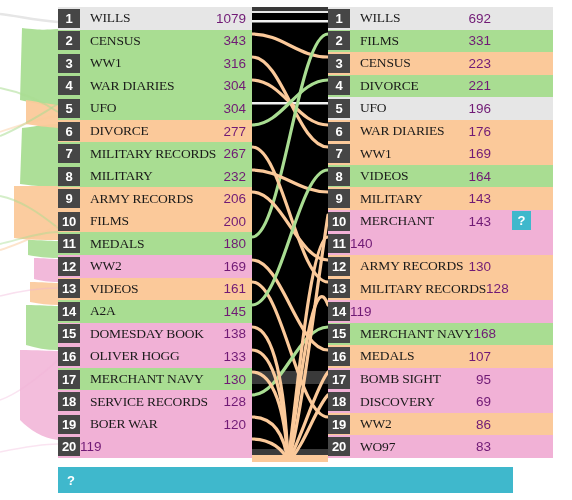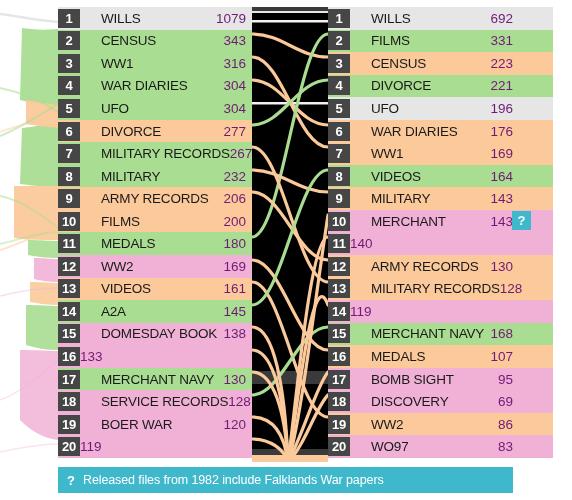--- a/index.html
+++ b/index.html
@@ -47,35 +47,35 @@
     font-size:13px;
     font-weight:700;
     display:flex;
     align-items:center;
     justify-content:center;
     letter-spacing:-0.3px;
     font-family:"Liberation Sans", sans-serif;
   }
   .label{
     flex:1;
-    padding-left:21px;
+    padding-left:10px;
     font-size:13.5px;
     color:#1a1a1a;
     white-space:nowrap;
     letter-spacing:-0.2px;
-    font-family:Liberation Sans, sans-serif;
+    font-family:Liberation Serif, serif;
   }
   .value{
     padding-right:6px;
     font-size:13.5px;
     color:#701a75;
     white-space:nowrap;
     font-family:"Liberation Sans", sans-serif;
   }
-  .ranklist.right .value{padding-right:40px;text-align:center;}
+  .ranklist.right .value{padding-right:62px;text-align:center;}
 
   
   .c-grey  {background:#e6e6e6;}
   .c-green {background:#a9dd92;}
   .c-orange{background:#fbc99a;}
   .c-pink  {background:#f1b1d6;}
 
   
   .qbadge{
     position:absolute;
@@ -209,20 +209,21 @@
         <span class="label">A2A</span>
         <span class="value">145</span>
       </div>
     <div class="row c-pink">
         <span class="rank">15</span>
         <span class="label">DOMESDAY BOOK</span>
         <span class="value">138</span>
       </div>
     <div class="row c-pink">
         <span class="rank">16</span>
+        <span class="label">OLIVER HOGG</span>
         <span class="value">133</span>
       </div>
     <div class="row c-green">
         <span class="rank">17</span>
         <span class="label">MERCHANT NAVY</span>
         <span class="value">130</span>
       </div>
     <div class="row c-pink">
         <span class="rank">18</span>
         <span class="label">SERVICE RECORDS</span>
@@ -394,16 +395,15 @@
         <span class="rank">20</span>
         <span class="label">WO97</span>
         <span class="value">83</span>
       </div>
   </div>
 
   <div class="qbadge">?</div>
 
   <div class="footer">
     <span class="q">?</span>
-    <span class="ftext">Released files from 1982 include Falklands War papers</span>
   </div>
 
 </div>
 
 </body></html>

